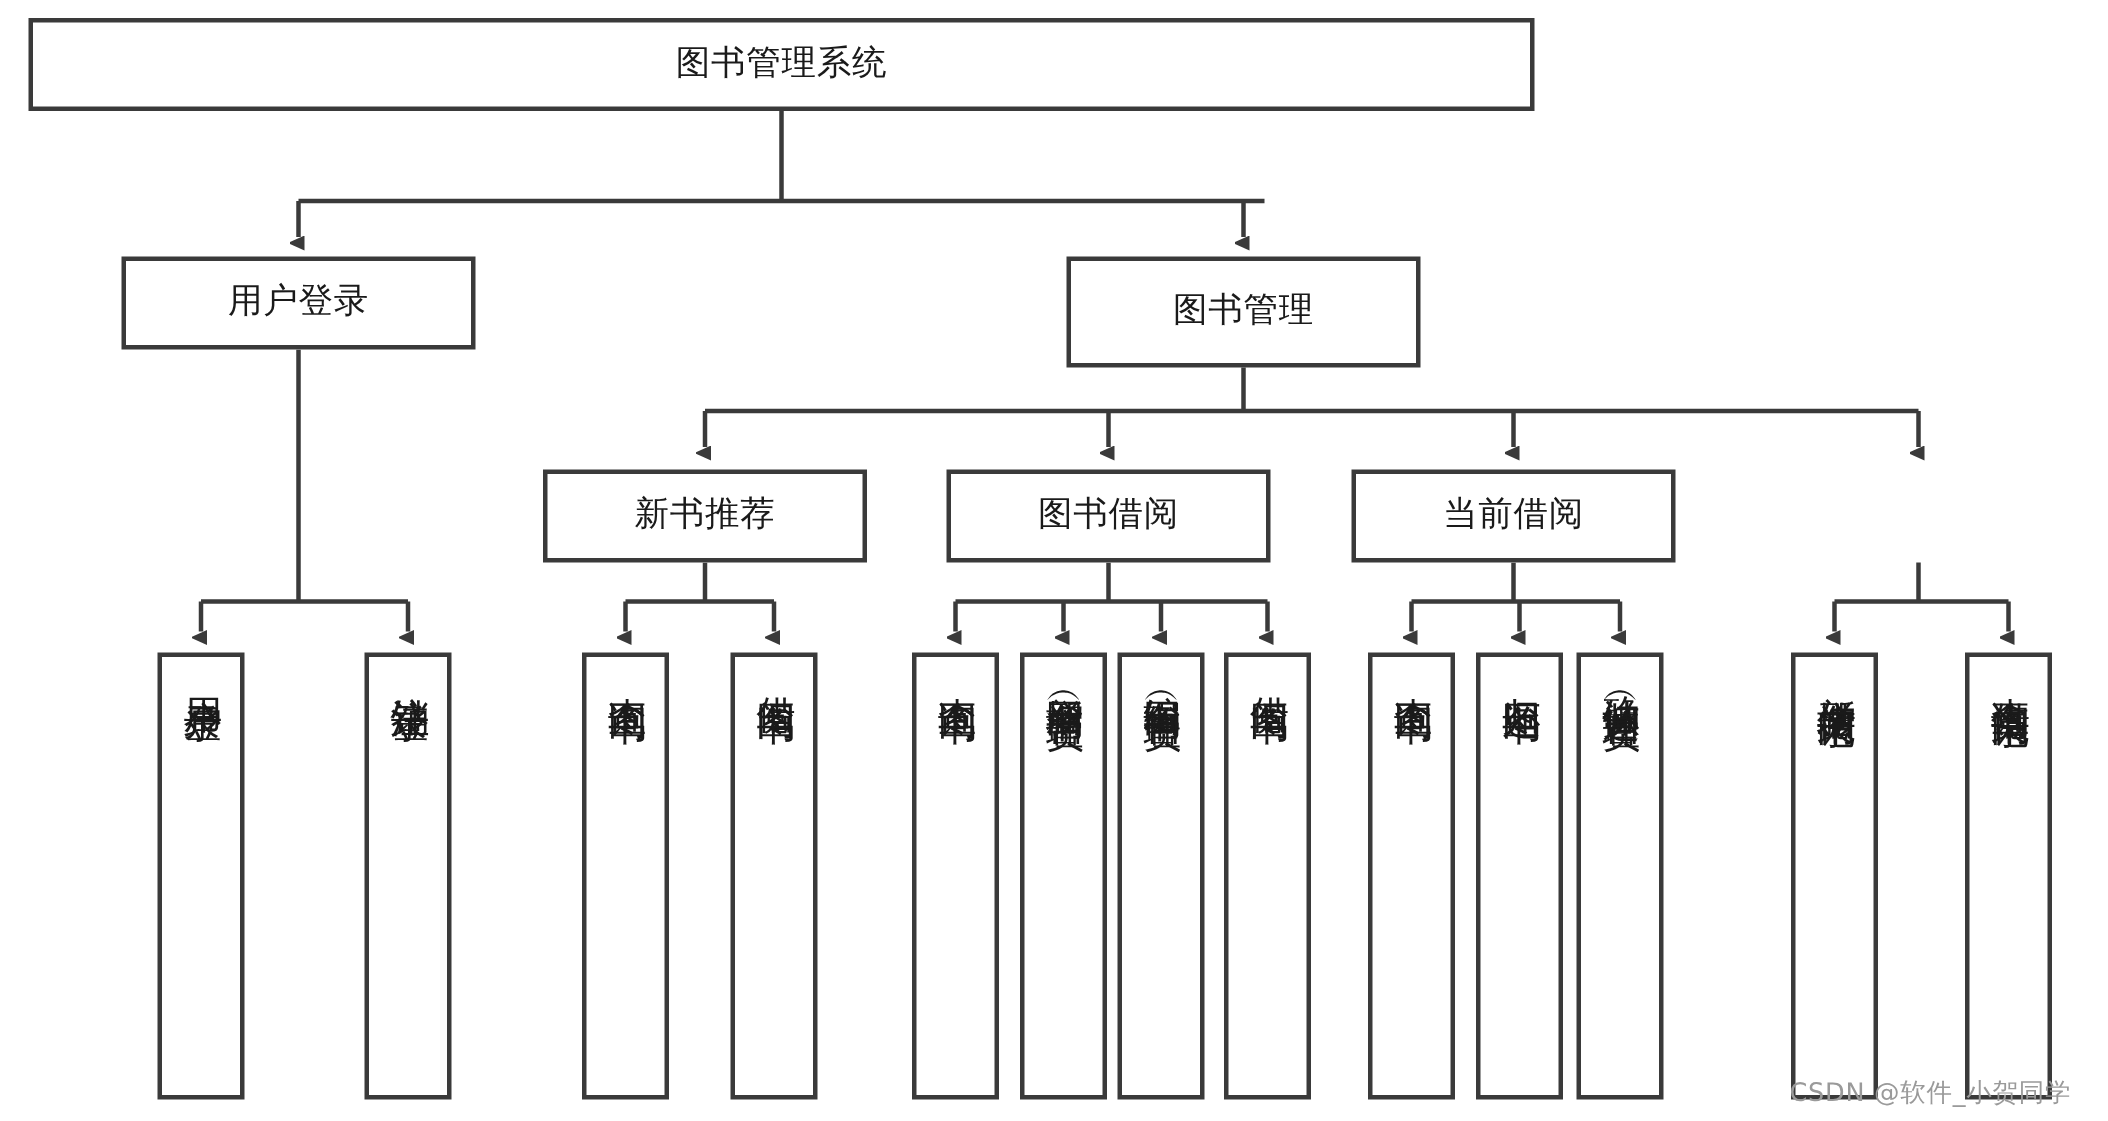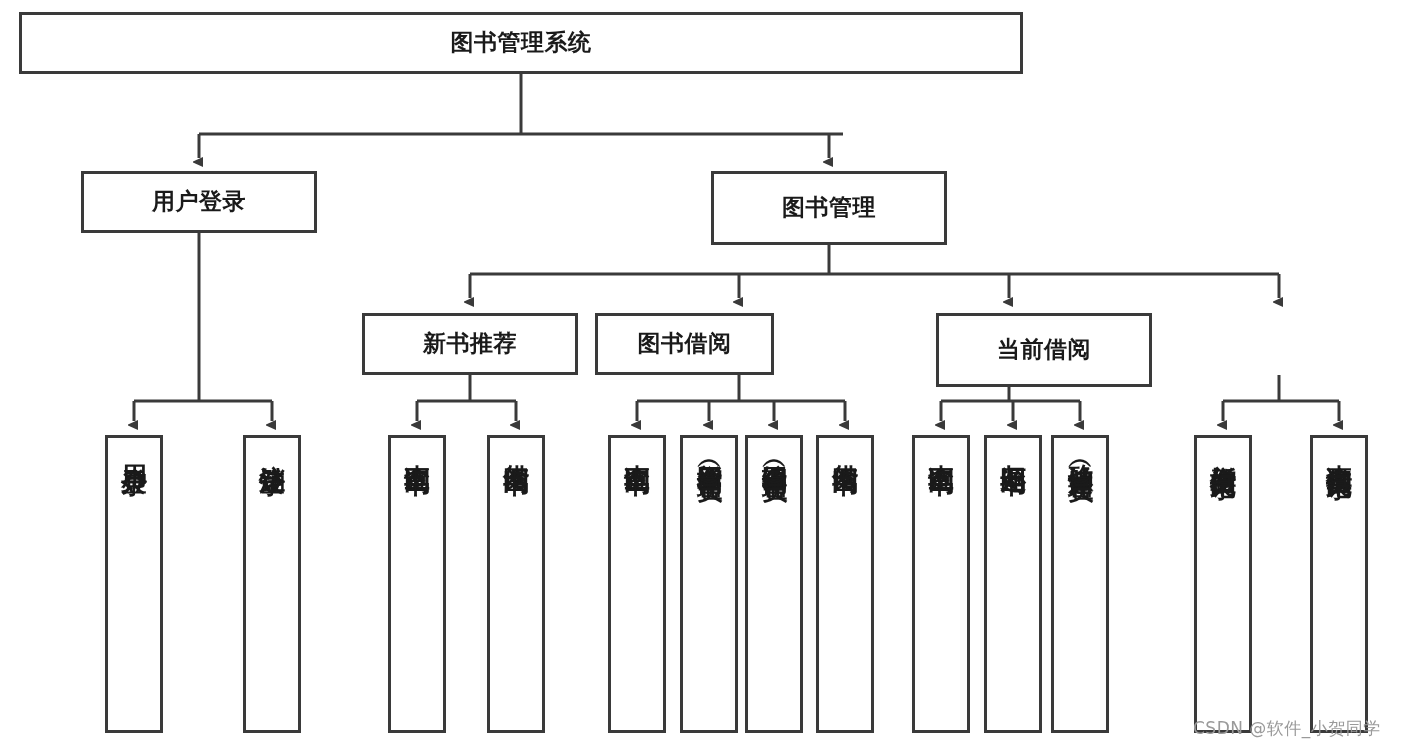--- a/index.html
+++ b/index.html
@@ -33,21 +33,20 @@
     display: flex;
     align-items: center;
     justify-content: center;
     color: #1a1a1a;
     z-index: 2;
   }
   .node .label {
     display: block;
     line-height: 1.18;
     letter-spacing: 0.5px;
-    font-weight: bold;
   }
   
   .node.horiz .label {
     writing-mode: horizontal-tb;
     font-size: 23px;
   }
   .node.root .label {
     font-size: 23px;
   }
   
@@ -138,24 +137,24 @@
   <div class="node horiz" style="left:81px; top:171px; width:236px; height:62px;">
     <span class="label">用户登录</span>
   </div>
   <div class="node horiz" style="left:711px; top:171px; width:236px; height:74px;">
     <span class="label">图书管理</span>
   </div>
 
   <div class="node horiz" style="left:362px; top:313px; width:216px; height:62px;">
     <span class="label">新书推荐</span>
   </div>
-  <div class="node horiz" style="left:595px; top:313px; width:179px; height:62px;">
+  <div class="node horiz" style="left:631px; top:313px; width:216px; height:62px;">
     <span class="label">图书借阅</span>
   </div>
-  <div class="node horiz" style="left:936px; top:313px; width:216px; height:74px;">
+  <div class="node horiz" style="left:901px; top:313px; width:216px; height:62px;">
     <span class="label">当前借阅</span>
   </div>
 
   <div class="node vert" style="left:105px; top:435px; width:58px; height:298px;">
     <span class="label">用户登录</span>
   </div>
   <div class="node vert" style="left:243px; top:435px; width:58px; height:298px;">
     <span class="label">注销登录</span>
   </div>
   <div class="node vert" style="left:388px; top:435px; width:58px; height:298px;">

